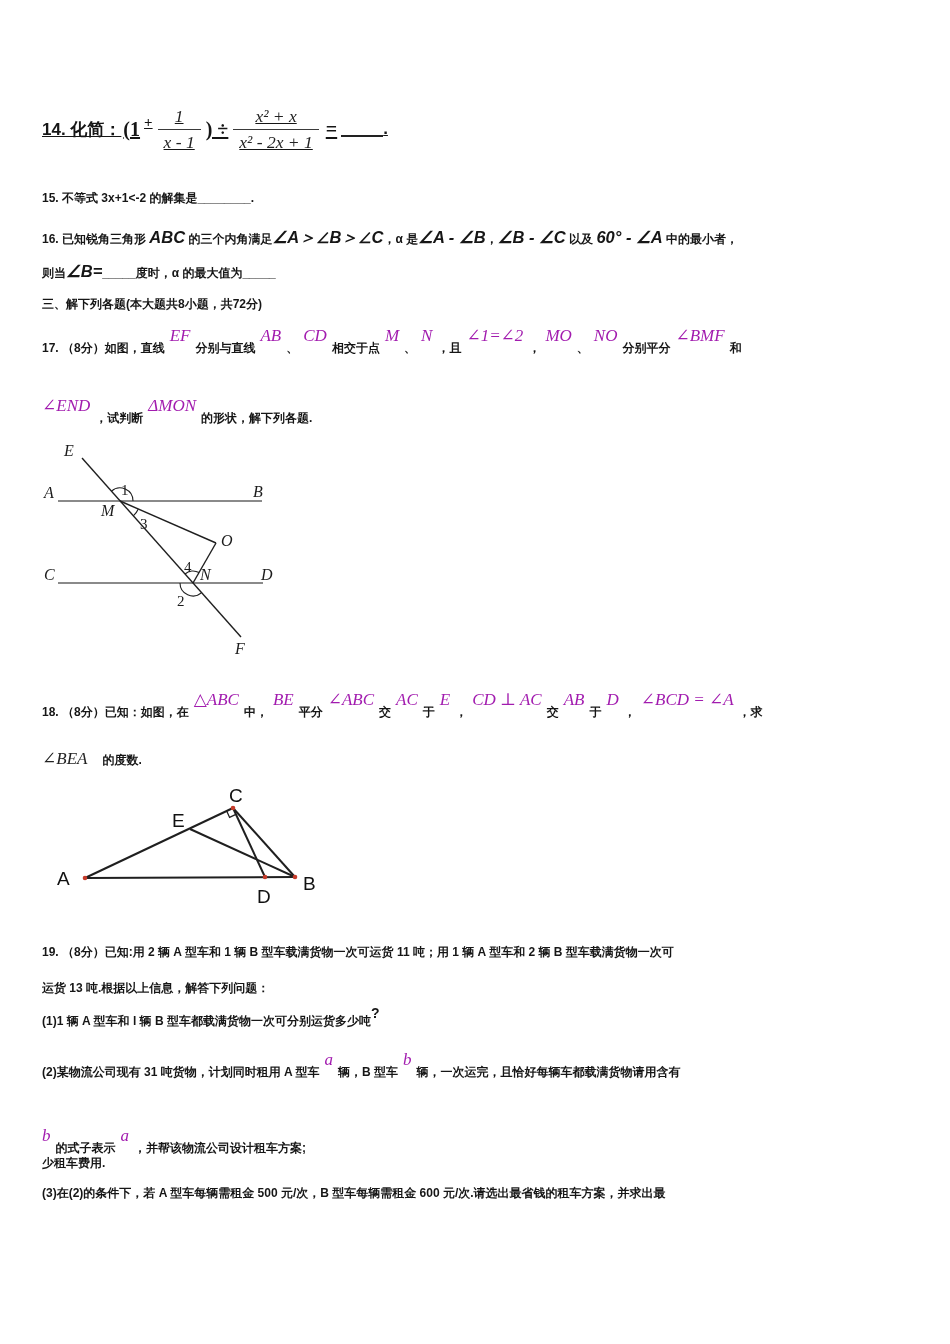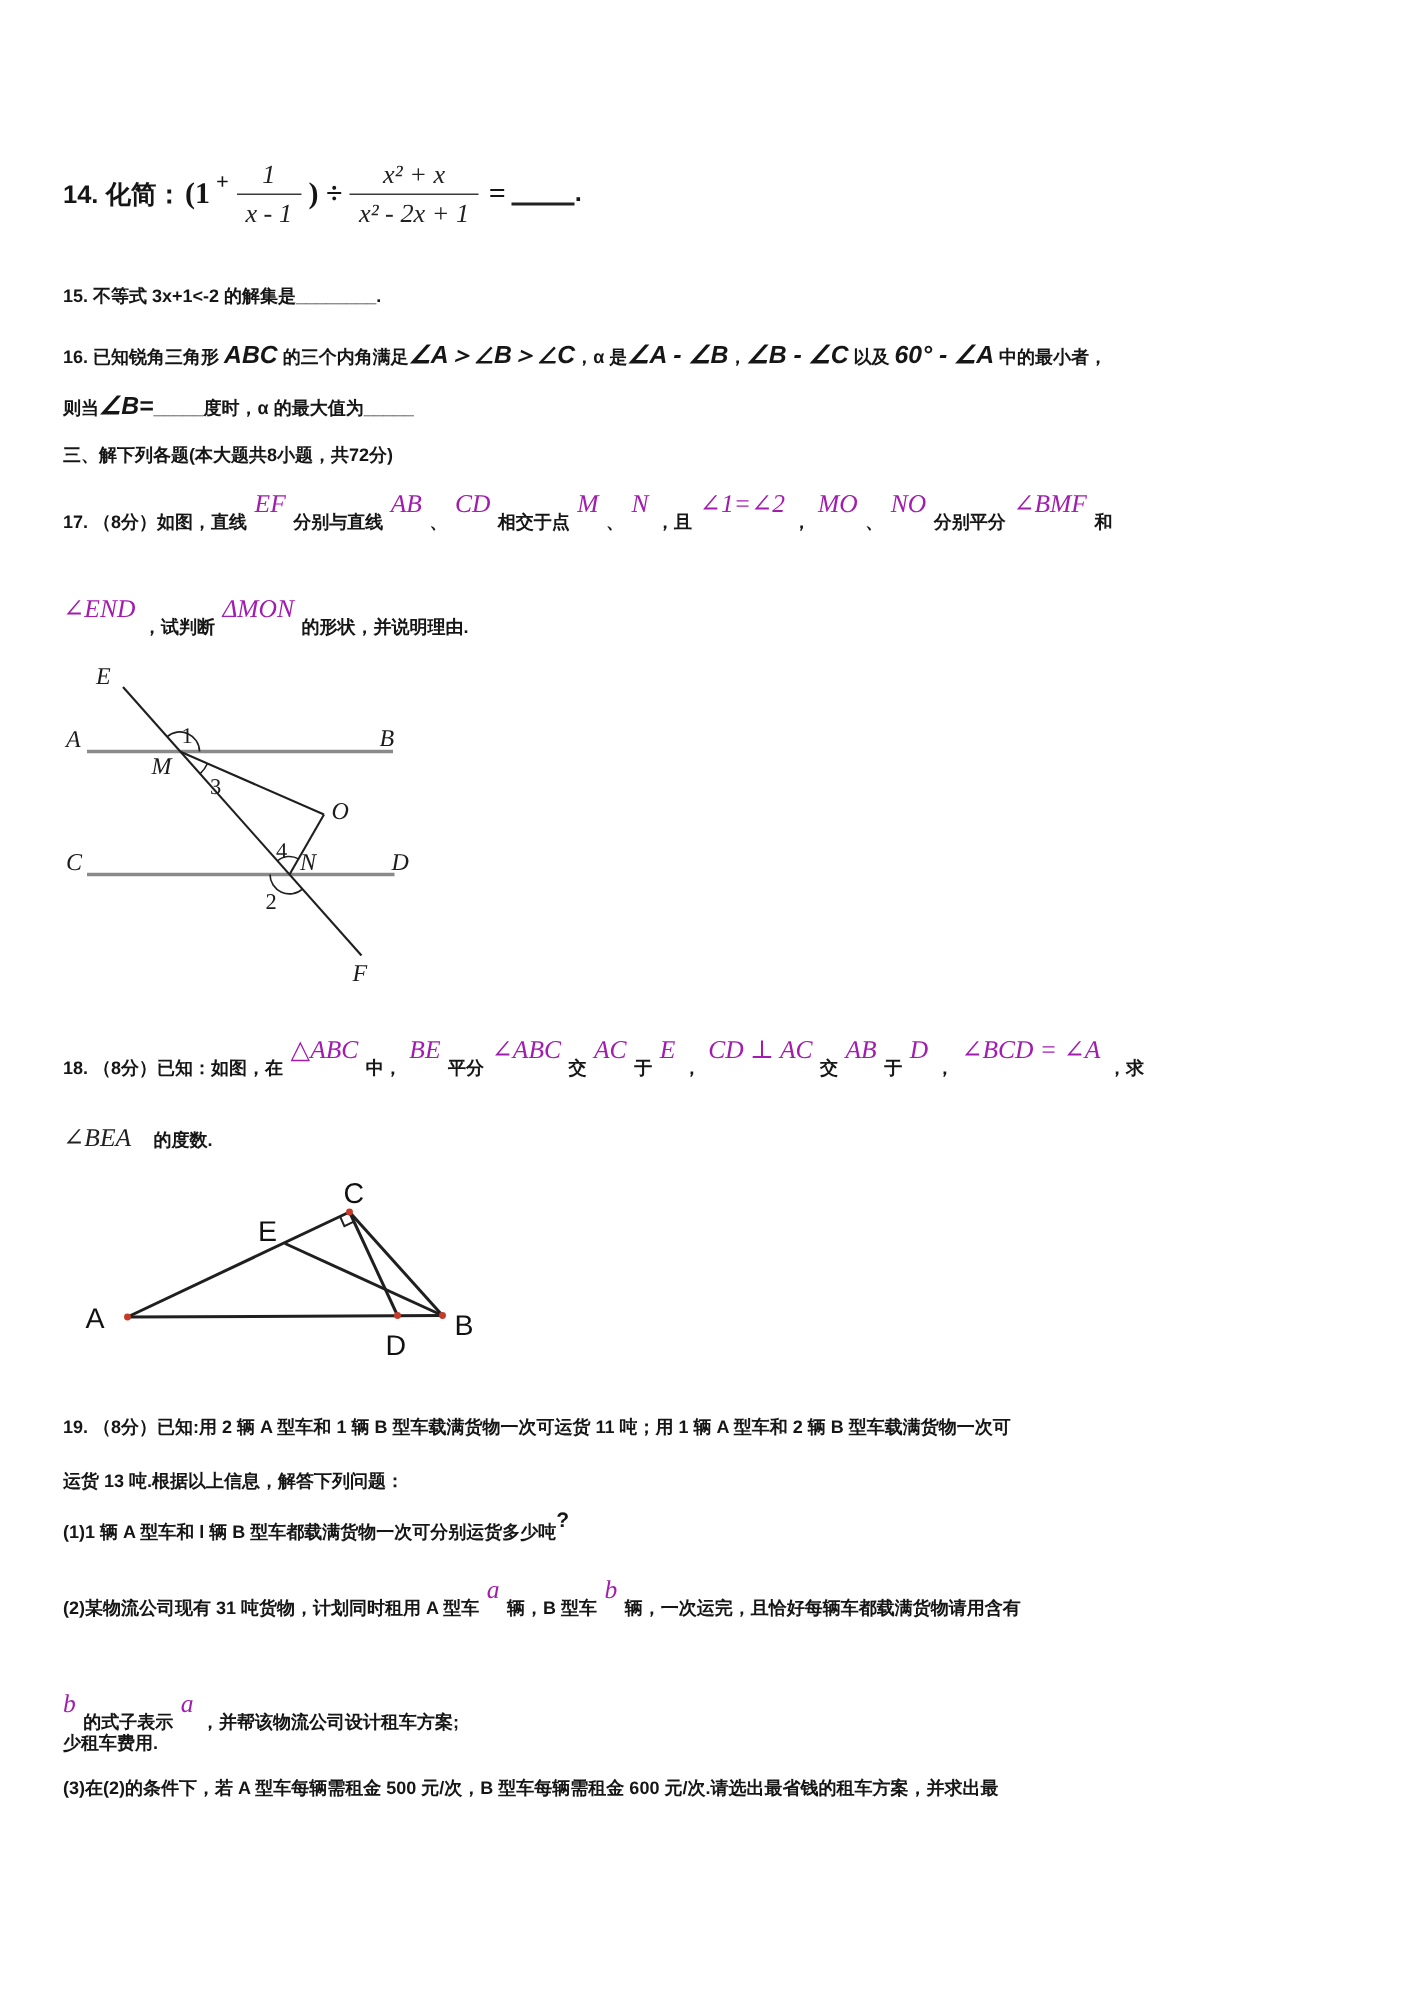--- a/index.html
+++ b/index.html
@@ -12,21 +12,21 @@
   .cn{font-family:"Liberation Sans","DejaVu Sans",sans-serif;font-weight:700;font-size:12px;color:#161616;}
   .m{font-family:"Liberation Serif","DejaVu Serif",serif;font-style:italic;font-weight:400;
      font-size:17px;position:relative;top:-11px;margin:0 5px;color:#a21caf;}
   .mb{font-family:"Liberation Serif","DejaVu Serif",serif;font-style:italic;font-weight:400;
      font-size:17px;margin-right:15px;color:#222;}
   .mi{font-family:Liberation Sans, sans-serif;font-style:italic;font-weight:700;
      font-size:16.5px;color:#161616;}
   .sup{position:relative;top:-7px;font-size:14px;}
   .section .cn{font-size:12px;}
   
-  .formula-line{position:absolute;left:42px;top:96px;height:66px;display:flex;align-items:center;white-space:nowrap;}
+  .formula-line{position:absolute;left:42px;top:96px;height:66px;display:flex;align-items:center;white-space:nowrap;text-decoration:underline;}
   .formula-line .cn{font-size:17px;}
   .op{font-family:"Liberation Serif","DejaVu Serif",serif;font-weight:700;font-size:20px;margin:0 2px;}
   .plus{position:relative;top:-7px;font-size:15px;font-weight:700;margin:0 2px;
         font-family:"Liberation Serif","DejaVu Serif",serif;}
   .frac{display:inline-block;text-align:center;vertical-align:middle;margin:0 3px;
         font-family:"Liberation Serif","DejaVu Serif",serif;font-style:italic;font-size:17.5px;color:#222;}
   .frac .num{display:block;padding:0 6px 2px 6px;border-bottom:1.7px solid #3a3a3a;}
   .frac .den{display:block;padding:2px 6px 0 6px;}
   .eq{font-family:"Liberation Serif","DejaVu Serif",serif;font-size:20px;font-weight:700;margin:0 4px;}
   .blank{display:inline-block;width:42px;height:14px;border-bottom:2px solid #222;}
@@ -69,21 +69,21 @@
 </div>
 
 <div class="pline section" style="top:292px">
   <span class="cn">三、解下列各题(本大题共8小题，共72分)</span>
 </div>
 
 <div class="pline" style="top:336px">
   <span class="cn">17. （8分）如图，直线</span><span class="m">EF</span><span class="cn">分别与直线</span><span class="m">AB</span><span class="cn">、</span><span class="m">CD</span><span class="cn">相交于点</span><span class="m">M</span><span class="cn">、</span><span class="m">N</span><span class="cn">，且</span><span class="m">∠1=∠2</span><span class="cn">，</span><span class="m">MO</span><span class="cn">、</span><span class="m">NO</span><span class="cn">分别平分</span><span class="m">∠BMF</span><span class="cn">和</span>
 </div>
 <div class="pline" style="top:406px">
-  <span class="m" style="margin-left:0">∠END</span><span class="cn">，试判断</span><span class="m">ΔMON</span><span class="cn">的形状，并说明理由.</span>
+  <span class="m" style="margin-left:0">∠END</span><span class="cn">，试判断</span><span class="m">ΔMON</span><span class="cn">的形状，解下列各题.</span>
 </div>
 
 <svg style="left:30px;top:440px" width="260" height="225" viewBox="30 440 260 225">
   <line x1="58" y1="501" x2="262" y2="501" stroke-width="2.2" stroke="#8a8a8a"></line>
   <line x1="58" y1="583" x2="263" y2="583" stroke-width="2.2" stroke="#8a8a8a"></line>
   <line x1="82" y1="458" x2="241" y2="637" stroke-width="1.4" stroke="#1f1f1f"></line>
   <line x1="120" y1="501" x2="216" y2="543" stroke-width="1.4" stroke="#1f1f1f"></line>
   <line x1="193" y1="583" x2="216" y2="543" stroke-width="1.4" stroke="#1f1f1f"></line>
   <path d="M 111.3 491.3 A 13 13 0 0 1 133 501" fill="none" stroke-width="1.1" stroke="#1f1f1f"></path>
   <path d="M 133.3 515.9 A 20 20 0 0 0 138.3 509" fill="none" stroke-width="1.1" stroke="#1f1f1f"></path>

